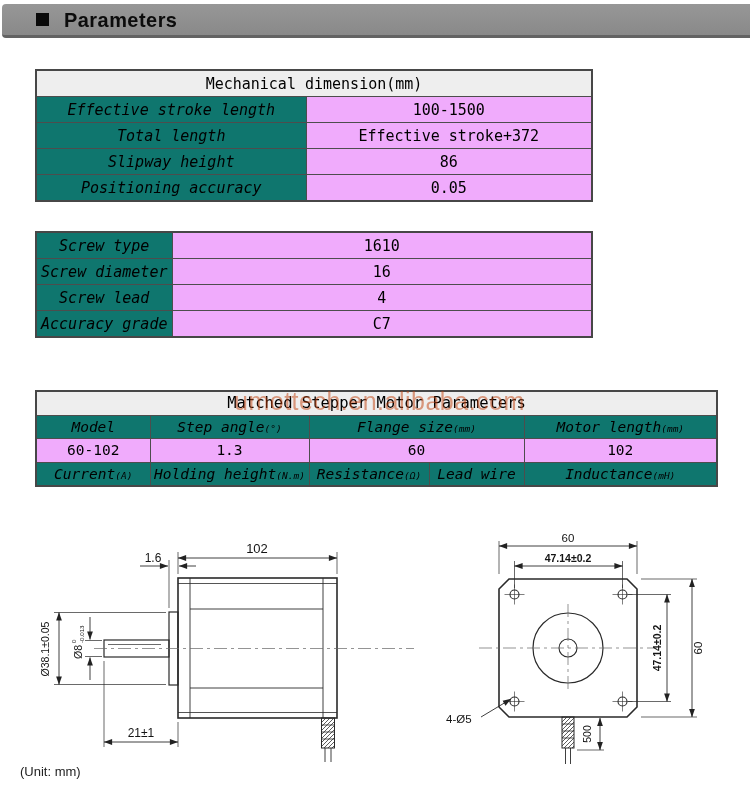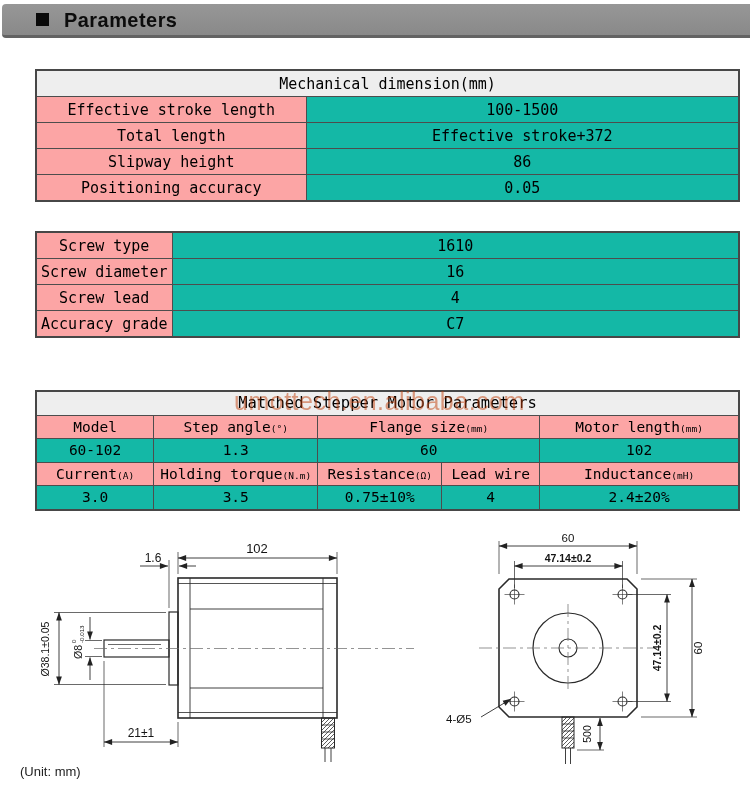--- a/index.html
+++ b/index.html
@@ -9,30 +9,30 @@
   
   .titlebar{position:absolute;left:2px;top:4px;right:0;height:31px;
             background:linear-gradient(#979797,#898989);
             border-bottom:3px solid #636363;border-radius:4px 0 0 4px;
             display:flex;align-items:center;padding-left:34px;}
   .titlebar .sq{width:13px;height:13px;background:#0a0a0a;display:inline-block;margin-right:15px;}
   .titlebar .titletext{font-family:"Liberation Sans",sans-serif;font-weight:700;
             font-size:21px;letter-spacing:.5px;color:#0c0c0c;transform:scaleX(.95);transform-origin:left;}
 
   
-  table.t{position:absolute;left:35px;width:705px;border-collapse:collapse;
+  table.t{position:absolute;left:35px;width:558px;border-collapse:collapse;
           table-layout:fixed;border:2px solid #474747;}
   table.t th,table.t td{border:1px solid #4d4d4d;text-align:center;vertical-align:middle;
           padding:0;font-weight:normal;white-space:nowrap;overflow:hidden;}
   .t1{top:69px;} .t2{top:231px;} .t3{top:390px;}
   .t1 th,.t1 td,.t2 th,.t2 td{height:25px;font-size:15px;}
   .t3 th,.t3 td{height:22.5px;font-size:14.5px;}
   .hd{background:#eeeeee;font-size:16px;}
-  .lbl{background:#fca5a5;}
-  .val{background:#14b8a6;}
+  .lbl{background:#0f766e;font-style:italic;}
+  .val{background:#f0abfc;}
   .t3 .hd{font-size:15.5px;}
   .unit{font-size:9.5px;}
 
   
   .watermark{position:absolute;left:234px;top:387px;z-index:5;
              font-family:"Liberation Sans",sans-serif;font-size:25px;
              color:#c2410c;opacity:.5;letter-spacing:.5px;pointer-events:none;text-align:right;}
 
   
   svg.draw{position:absolute;left:0;top:0;width:750px;height:789px;pointer-events:none;}
@@ -122,31 +122,24 @@
       <th class="lbl"><span>Motor length</span><span class="unit">(mm)</span></th>
     </tr>
     <tr>
       <td class="val">60-102</td>
       <td class="val">1.3</td>
       <td class="val" colspan="2">60</td>
       <td class="val">102</td>
     </tr>
     <tr>
       <th class="lbl"><span>Current</span><span class="unit">(A)</span></th>
-      <th class="lbl"><span>Holding torque</span><span class="unit">(N.m)</span></th>
+      <th class="lbl"><span>Holding height</span><span class="unit">(N.m)</span></th>
       <th class="lbl"><span>Resistance</span><span class="unit">(Ω)</span></th>
       <th class="lbl"><span>Lead wire</span><span class="unit"></span></th>
       <th class="lbl"><span>Inductance</span><span class="unit">(mH)</span></th>
-    </tr>
-    <tr>
-      <td class="val">3.0</td>
-      <td class="val">3.5</td>
-      <td class="val">0.75±10%</td>
-      <td class="val">4</td>
-      <td class="val">2.4±20%</td>
     </tr>
   </tbody>
     </table>
 
   <div class="watermark">umottech.en.alibaba.com</div>
 
   <svg class="draw" viewBox="0 0 750 789">
     <defs>
       <marker id="arw" viewBox="0 0 10 10" refX="9.5" refY="5" markerWidth="10" markerHeight="10" orient="auto-start-reverse">
         <path d="M0.5,1.8 L9.8,5 L0.5,8.2 Z" fill="#222"></path>

